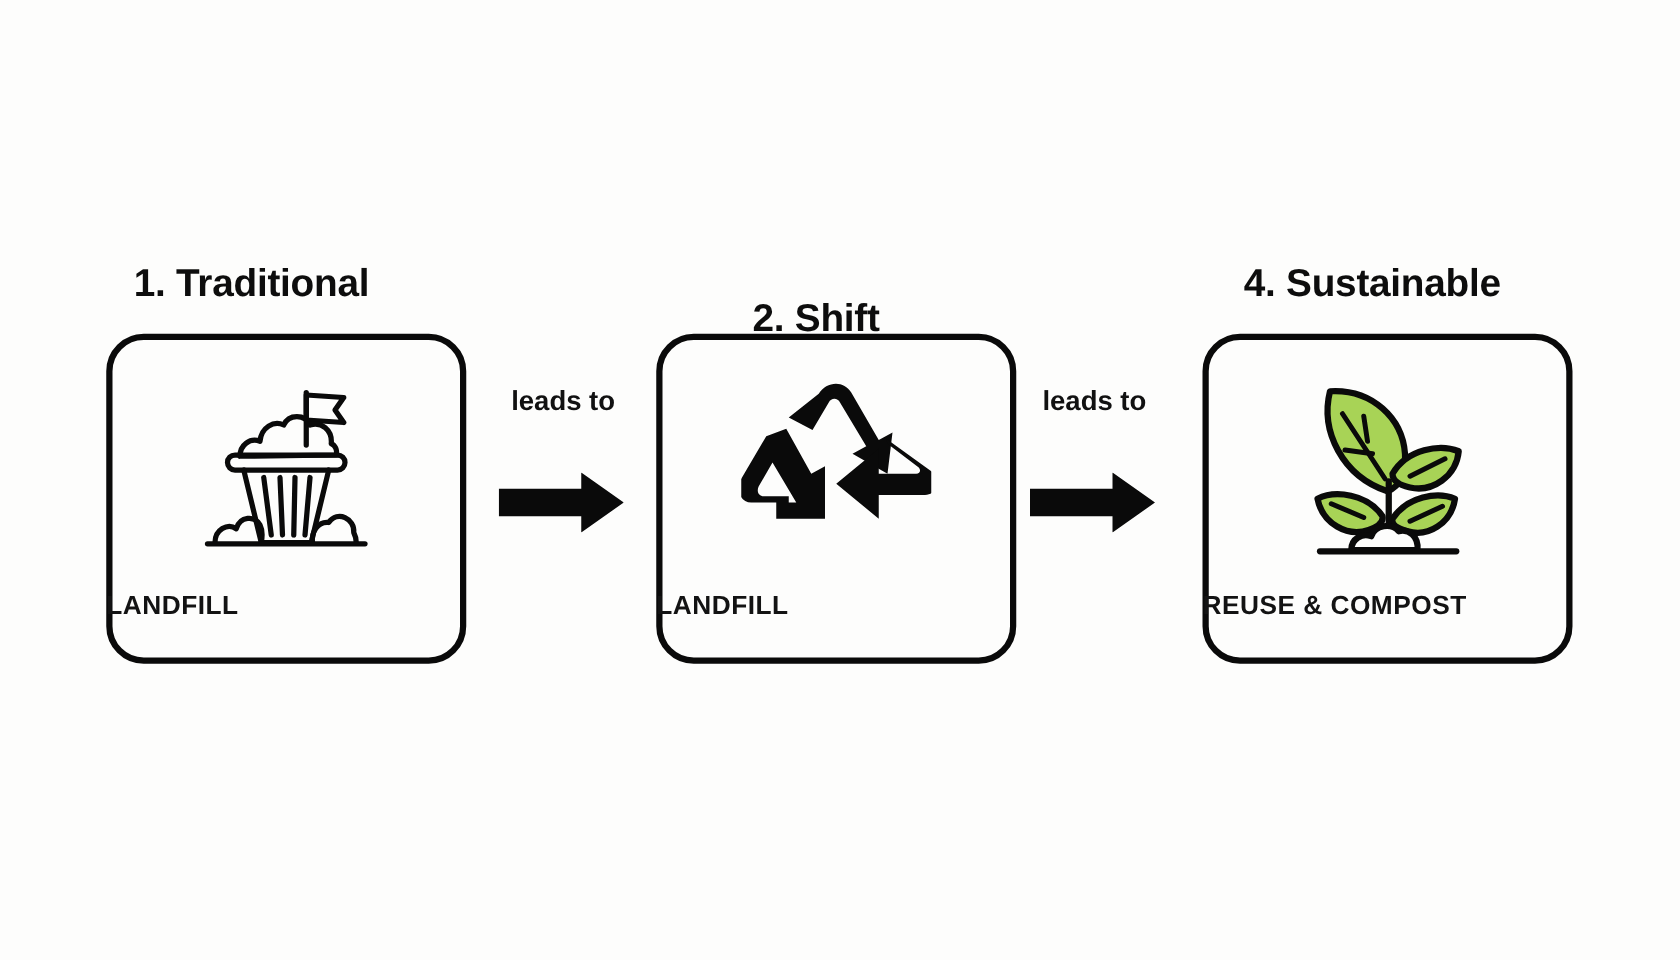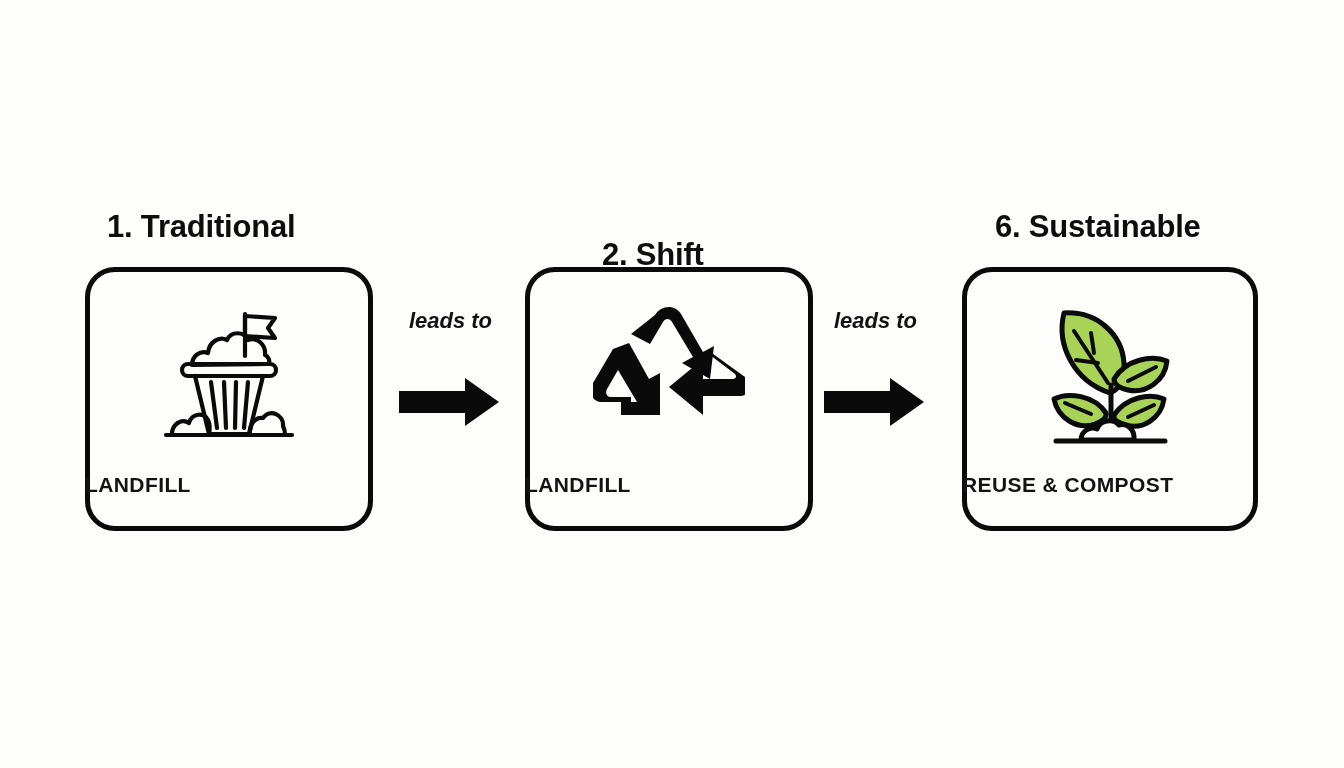--- a/index.html
+++ b/index.html
@@ -82,21 +82,20 @@
   #stage-3 .stage-icon,
   #stage-3 .stage-caption { width: 296px; }
   #stage-3 .stage-title { left: 33px; }
   #stage-2 .stage-title { left: 77px; margin-top: 28px; }
 
   
   .connector {
     position: absolute;
     width: 130px;
     height: 130px;
-    font-style: italic;
   }
   #connector-1 { left: 393px; top: 308px; }
   #connector-2 { left: 818px; top: 308px; }
 
   .connector-label {
     position: absolute;
     left: 0;
     top: 0;
     width: 115px;
     text-align: center;
@@ -198,21 +197,21 @@
   <div class="connector" id="connector-2">
     <div class="connector-label">leads to</div>
     <div class="connector-arrow">
       <svg width="100" height="48" viewBox="0 0 100 48" aria-hidden="true">
         <path d="M0 13 L66 13 L66 0 L100 24 L66 48 L66 35 L0 35 Z" fill="#0a0a0a"></path>
       </svg>
     </div>
   </div>
 
   <div class="stage" id="stage-3">
-    <div class="stage-title">6. Sustainable</div>
+    <div class="stage-title">4. Sustainable</div>
 
     <div class="stage-box"></div>
 
     <div class="stage-icon">
       <svg width="152" height="152" viewBox="0 0 152 152" aria-hidden="true">
 
         <path d="M76 96 C40 84 22 48 30 16 C64 14 88 38 90 66 C91 82 86 92 76 96 Z" fill="#a8d356" stroke="#0a0a0a" stroke-width="5" stroke-linejoin="round"></path>
 
         <g stroke="#0a0a0a" stroke-width="4" stroke-linecap="round" fill="none">
           <line x1="40" y1="34" x2="74" y2="86"></line>

